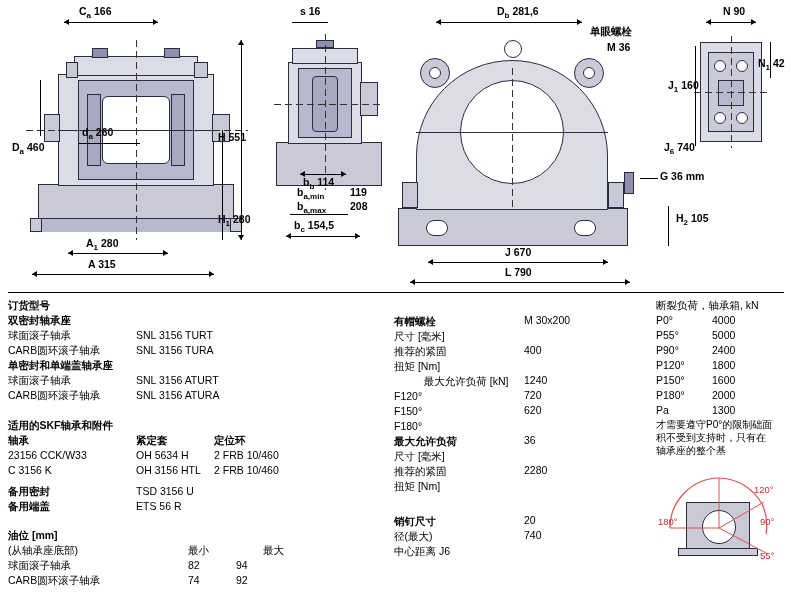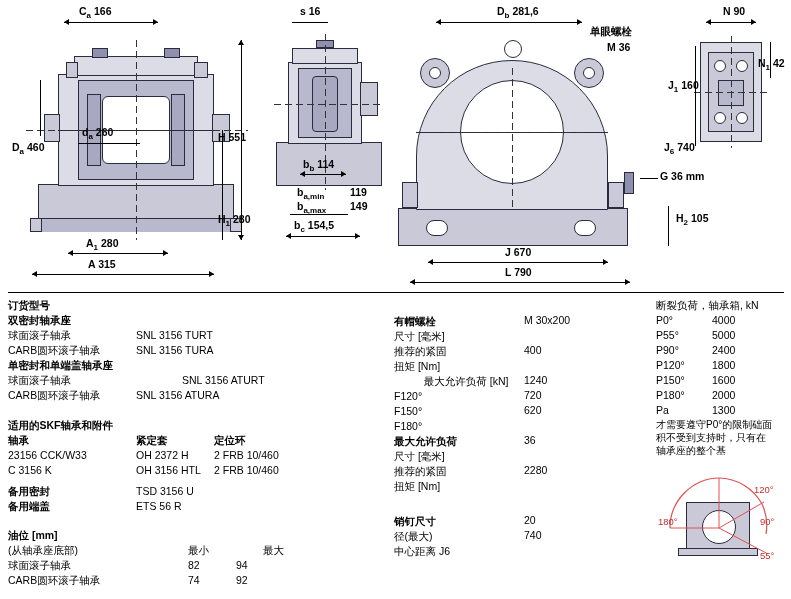--- a/index.html
+++ b/index.html
@@ -163,37 +163,37 @@
     <div class="center-line" style="left:-2px; top:82px; width:110px;"></div>
     <div class="center-line-v" style="left:49px; top:12px; height:156px;"></div>
   </div>
 
   <div class="lbl" style="left:300px; top:5px;">
     <span>s</span>
     <span>16</span>
   </div>
   <div class="dim-line hline" style="left:292px; top:22px; width:36px;"></div>
 
-  <div class="lbl" style="left:303px; top:158px;">
+  <div class="lbl" style="left:303px; top:176px;">
     <span>b</span><span class="sub">b</span>
     <span>114</span>
   </div>
   <div class="dim-line hline" style="left:300px; top:174px; width:46px;"></div>
   <div class="ar-l" style="left:300px; top:171px;"></div>
   <div class="ar-r" style="left:341px; top:171px;"></div>
 
   <div class="lbl" style="left:297px; top:186px;">
     <span>b</span><span class="sub">a,min</span>
   </div>
   <div class="lbl" style="left:350px; top:186px;">119</div>
 
   <div class="lbl" style="left:297px; top:200px;">
     <span>b</span><span class="sub">a,max</span>
   </div>
-  <div class="lbl" style="left:350px; top:200px;">149</div>
+  <div class="lbl" style="left:350px; top:200px;">208</div>
   <div class="dim-line hline" style="left:290px; top:214px; width:58px;"></div>
 
   <div class="lbl" style="left:294px; top:219px;">
     <span>b</span><span class="sub">c</span>
     <span>154,5</span>
   </div>
   <div class="dim-line hline" style="left:286px; top:236px; width:74px;"></div>
   <div class="ar-l" style="left:286px; top:233px;"></div>
   <div class="ar-r" style="left:355px; top:233px;"></div>
 
@@ -318,40 +318,40 @@
     </div>
     <div class="row">
       <div class="c1">CARB圆环滚子轴承</div>
       <div class="c2" style="width:110px;">SNL 3156 TURA</div>
     </div>
     <div class="row hd">
       <div class="c1" style="width:200px;">单密封和单端盖轴承座</div>
     </div>
     <div class="row">
       <div class="c1">球面滚子轴承</div>
-      <div class="c2" style="width:110px;margin-left:46px;">SNL 3156 ATURT</div>
+      <div class="c2" style="width:110px;">SNL 3156 ATURT</div>
     </div>
     <div class="row">
       <div class="c1">CARB圆环滚子轴承</div>
       <div class="c2" style="width:110px;">SNL 3156 ATURA</div>
     </div>
   </div>
 
   <div class="tbl" style="left:8px; top:418px; width:320px;">
     <div class="row hd">
       <div class="c1" style="width:220px;">适用的SKF轴承和附件</div>
     </div>
     <div class="row hd">
       <div class="c1">轴承</div>
       <div class="c2">紧定套</div>
       <div class="c3">定位环</div>
     </div>
     <div class="row">
       <div class="c1">23156 CCK/W33</div>
-      <div class="c2">OH 2372 H</div>
+      <div class="c2">OH 5634 H</div>
       <div class="c3">2  FRB 10/460</div>
     </div>
     <div class="row">
       <div class="c1">C 3156 K</div>
       <div class="c2">OH 3156 HTL</div>
       <div class="c3">2  FRB 10/460</div>
     </div>
     <div class="row" style="margin-top:6px;">
       <div class="c1 hd">备用密封</div>
       <div class="c2">TSD 3156 U</div>

